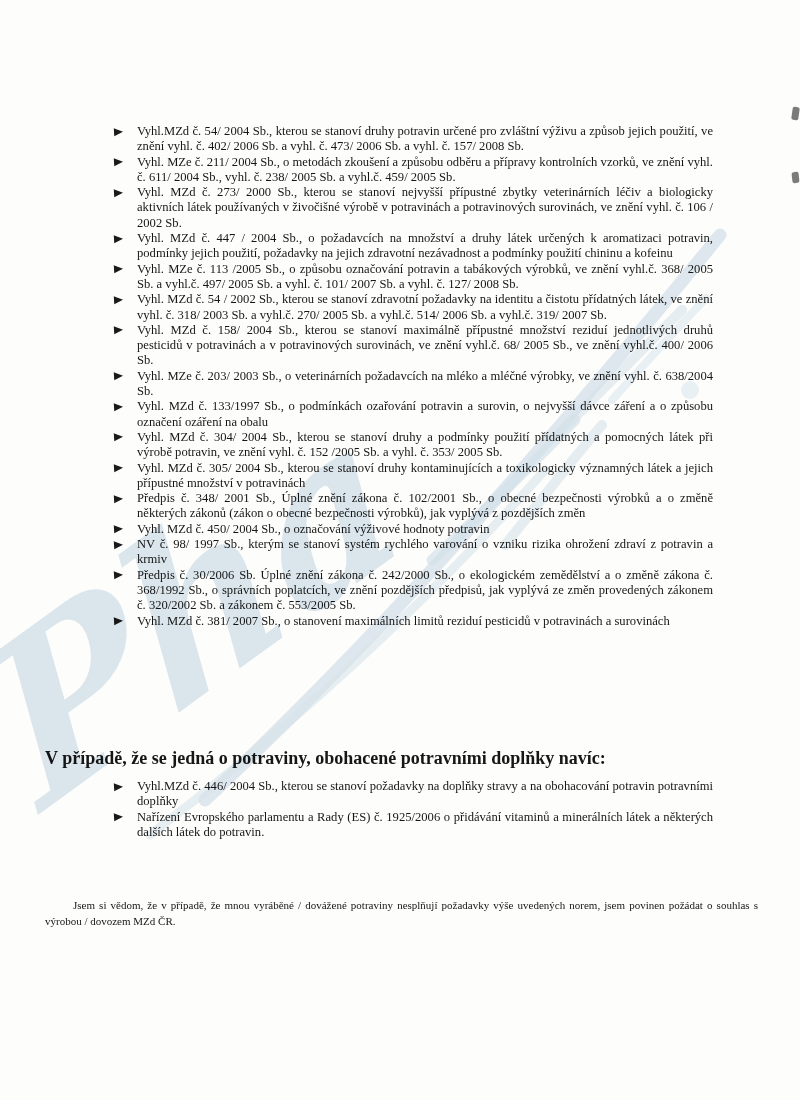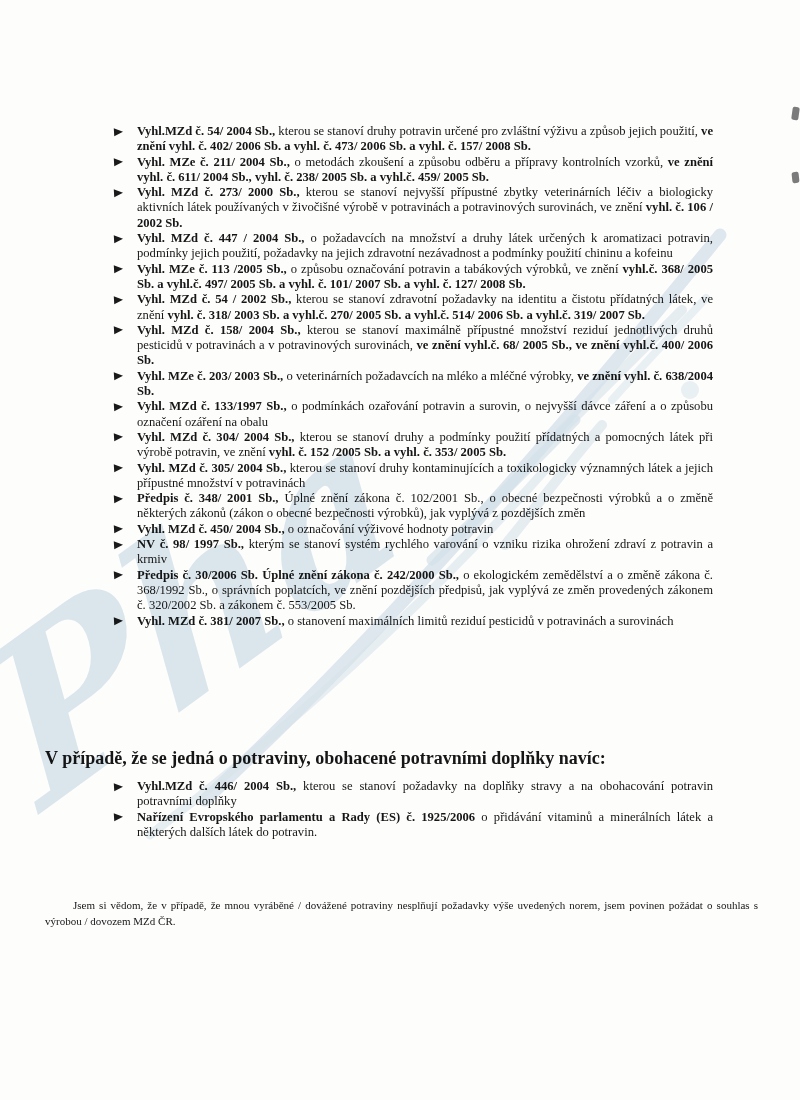--- a/index.html
+++ b/index.html
@@ -20,21 +20,21 @@
     color:var(--ink);
   }
   .bullet{
     position:absolute; left:1px; top:3.5px;
     width:0; height:0;
     border-left:9px solid #1a1a1a;
     border-top:4.5px solid transparent;
     border-bottom:4.5px solid transparent;
     transform:rotate(-4deg);
   }
-  .b{font-weight:bold;}
+  .b{font-weight:normal;}
   .lg{font-size:16px; line-height:21px; letter-spacing:0.3px;}
   .section-heading{
     position:absolute; left:45px; top:750px; width:712px;
     font-weight:bold; font-size:18px; line-height:16px;
   }
   .closing{
     position:absolute; left:45px; top:897px; width:713px; margin:0;
     font-size:11px; line-height:16.4px; text-align:justify; text-indent:28px;
   }
   .watermark{

